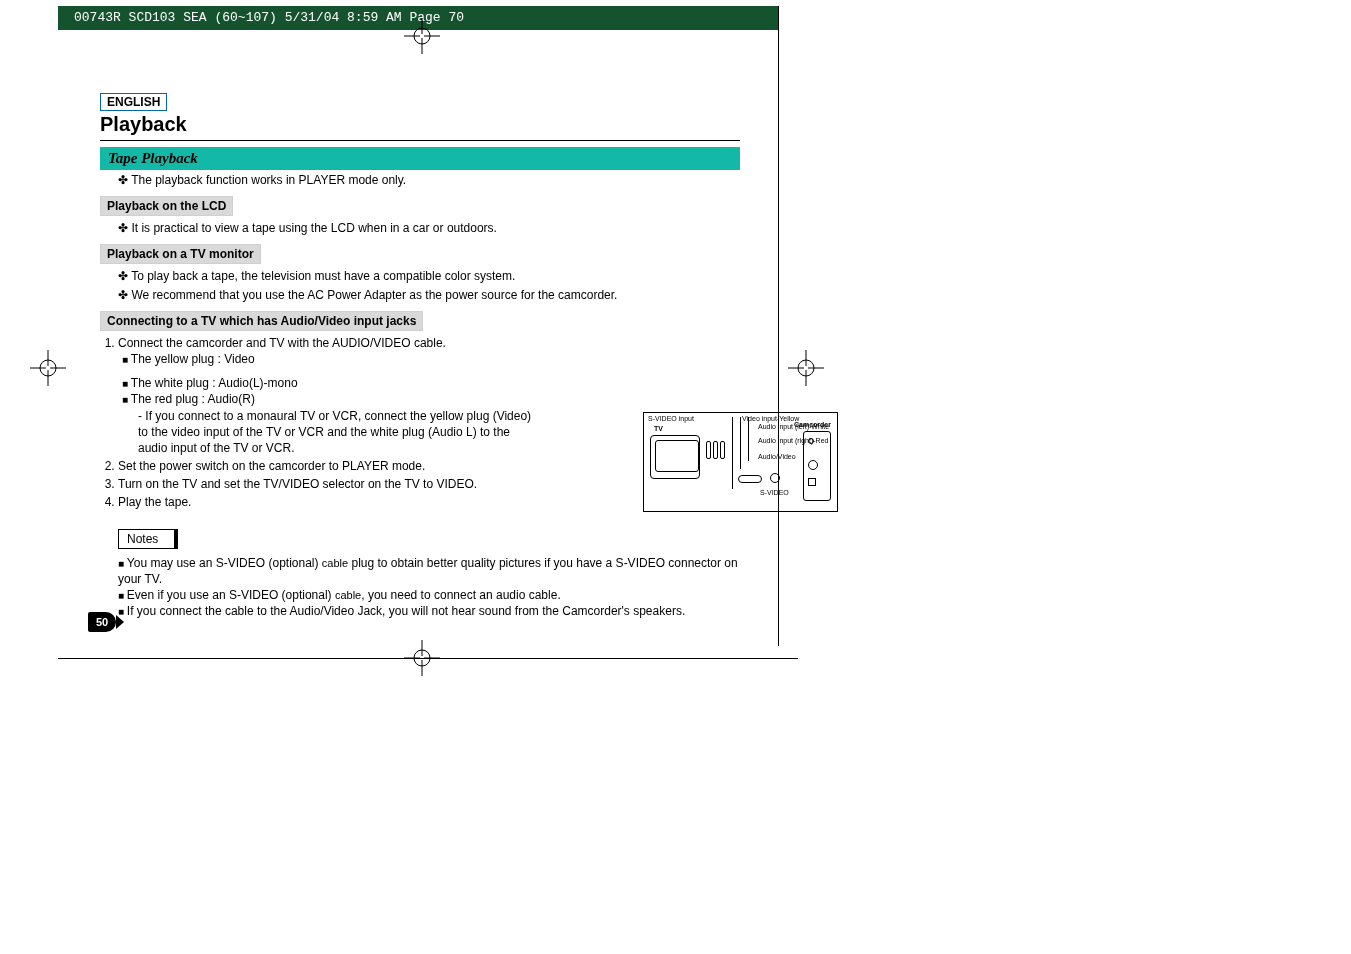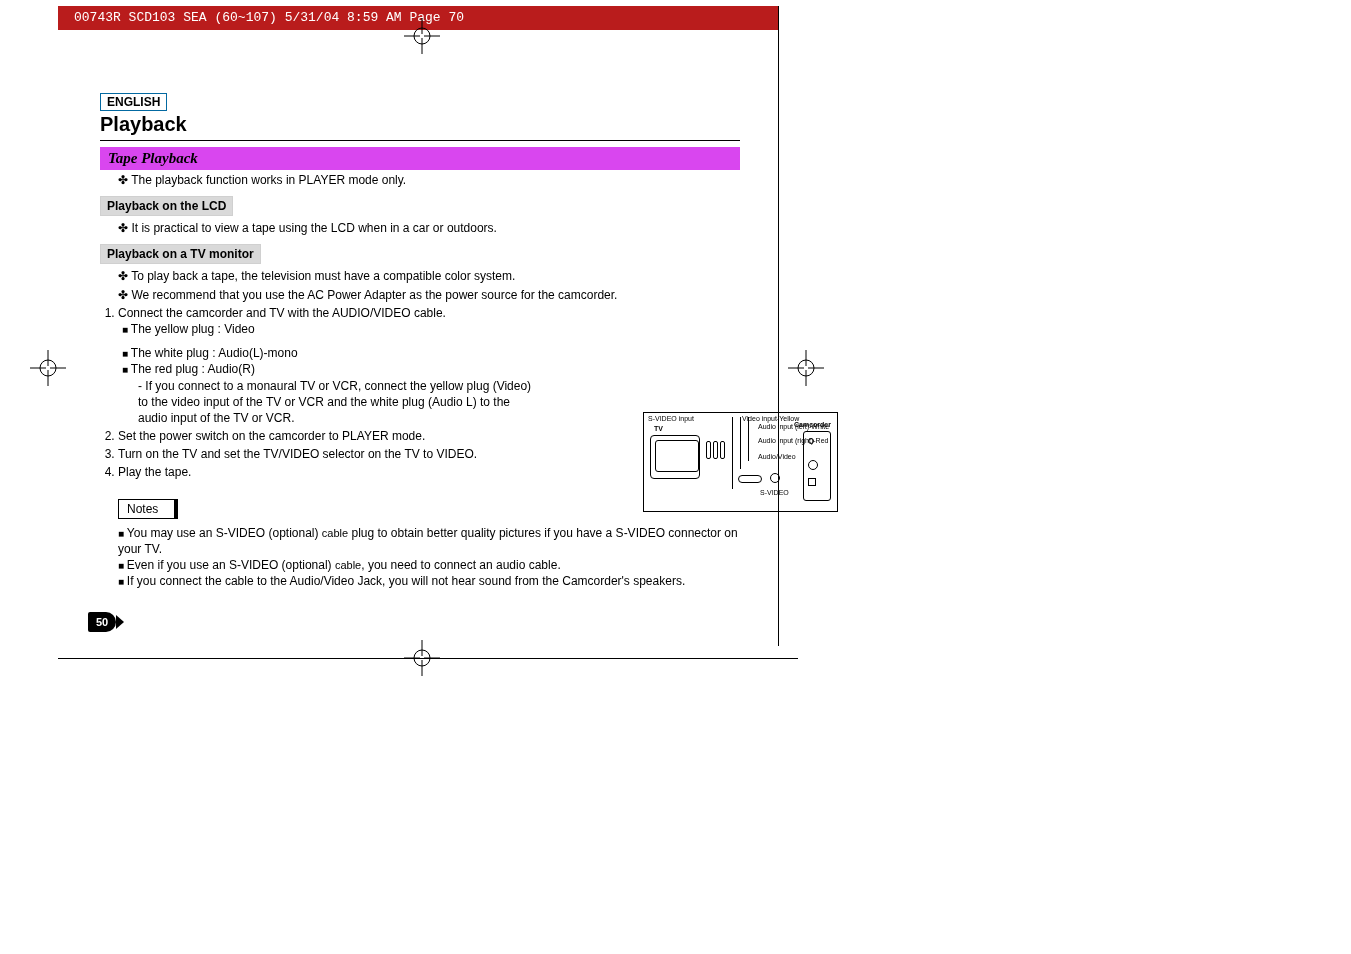--- a/index.html
+++ b/index.html
@@ -9,21 +9,21 @@
       height: 954px;
       background: #fff;
       position: relative;
     }
     .header-band {
       position: absolute;
       top: 6px;
       left: 58px;
       width: 720px;
       height: 24px;
-      background: #b91c1c;
+      background: #14532d;
       color: #fff;
       font-family: "Courier New", monospace;
       font-size: 13px;
       line-height: 24px;
       padding-left: 16px;
     }
     .crop-top {
       position: absolute;
       top: 18px;
       left: 404px;
@@ -48,21 +48,21 @@
       font-size: 12px;
       font-weight: bold;
     }
     .h1 {
       font-size: 20px;
       font-weight: bold;
       margin-top: 2px;
     }
     .hr { height: 1px; background: #000; margin: 4px 0 6px; }
     .sect-bar {
-      background: #d946ef;
+      background: #14b8a6;
       color: #000;
       font-style: italic;
       font-weight: bold;
       font-family: Georgia, "Times New Roman", serif;
       font-size: 15px;
       padding: 3px 8px;
     }
     .body-text { font-size: 12px; line-height: 1.35; }
     .indent1 { padding-left: 18px; }
     .block-sub {
@@ -212,20 +212,21 @@
 
   <div class="body-text row indent1 cross">The playback function works in PLAYER mode only.</div>
 
   <div class="block-sub">Playback on the LCD</div>
   <div class="body-text row indent1 cross">It is practical to view a tape using the LCD when in a car or outdoors.</div>
 
   <div class="block-sub">Playback on a TV monitor</div>
   <div class="body-text row indent1 cross">To play back a tape, the television must have a compatible color system.</div>
   <div class="body-text row indent1 cross">We recommend that you use the AC Power Adapter as the power source for the camcorder.</div>
 
+  <div class="block-sub">Connecting to a TV which has Audio/Video input jacks</div>
 
   <div class="two-col">
     <ol class="num body-text">
       <li>
         <span>Connect the camcorder and TV with the AUDIO/VIDEO cable.</span>
         <div class="sq body-text" style="padding-left:4px;">The yellow plug : Video</div>
         <div class="sq body-text" style="padding-left:4px;margin-top:8px;">The white plug : Audio(L)-mono</div>
         <div class="sq body-text" style="padding-left:4px;">The red plug : Audio(R)</div>
         <div class="dash body-text" style="padding-left:20px;">If you connect to a monaural TV or VCR, connect the yellow plug (Video) to the video input of the TV or VCR and the white plug (Audio L) to the audio input of the TV or VCR.</div>
       </li>

